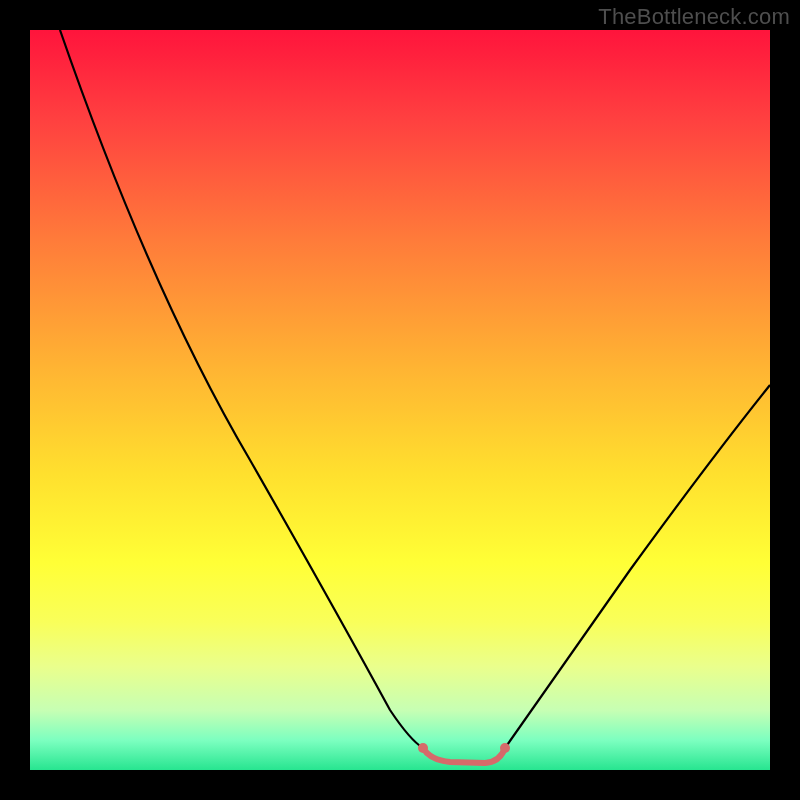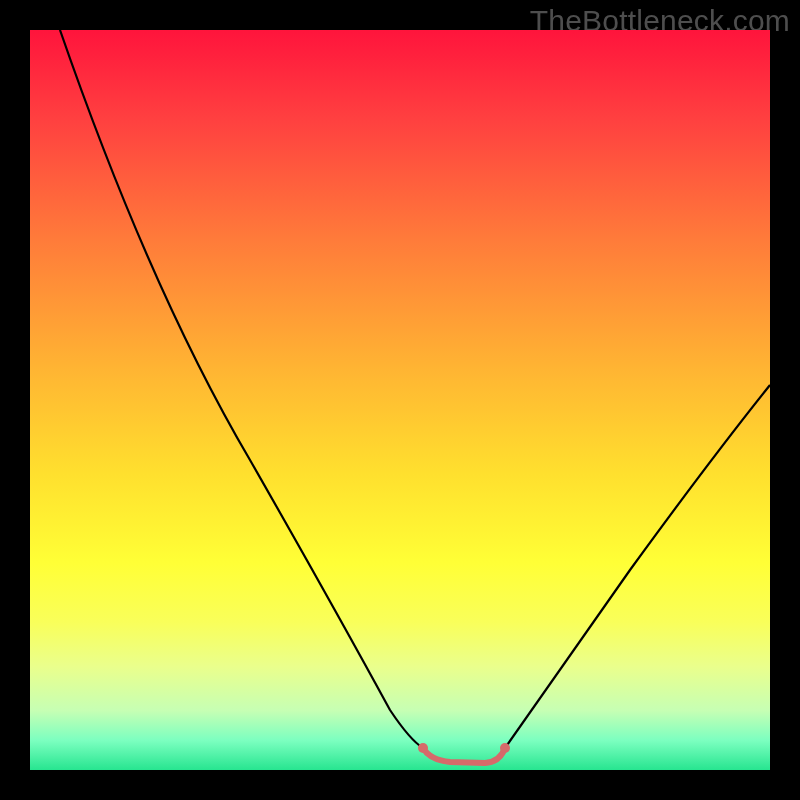--- a/index.html
+++ b/index.html
@@ -36,21 +36,21 @@
       #eaff8c 86%,
       #c6ffb4 92%,
       #7cffc0 96%,
       #27e590 100%);
   }
   .watermark {
     position: absolute;
     top: 4px;
     right: 10px;
     color: #4e4e4e;
-    font-size: 30px;
+    font-size: 22px;
     font-weight: 500;
     letter-spacing: 0.2px;
     user-select: none;
   }
   svg.curve {
     position: absolute;
     left: 0;
     top: 0;
     width: 740px;
     height: 740px;

